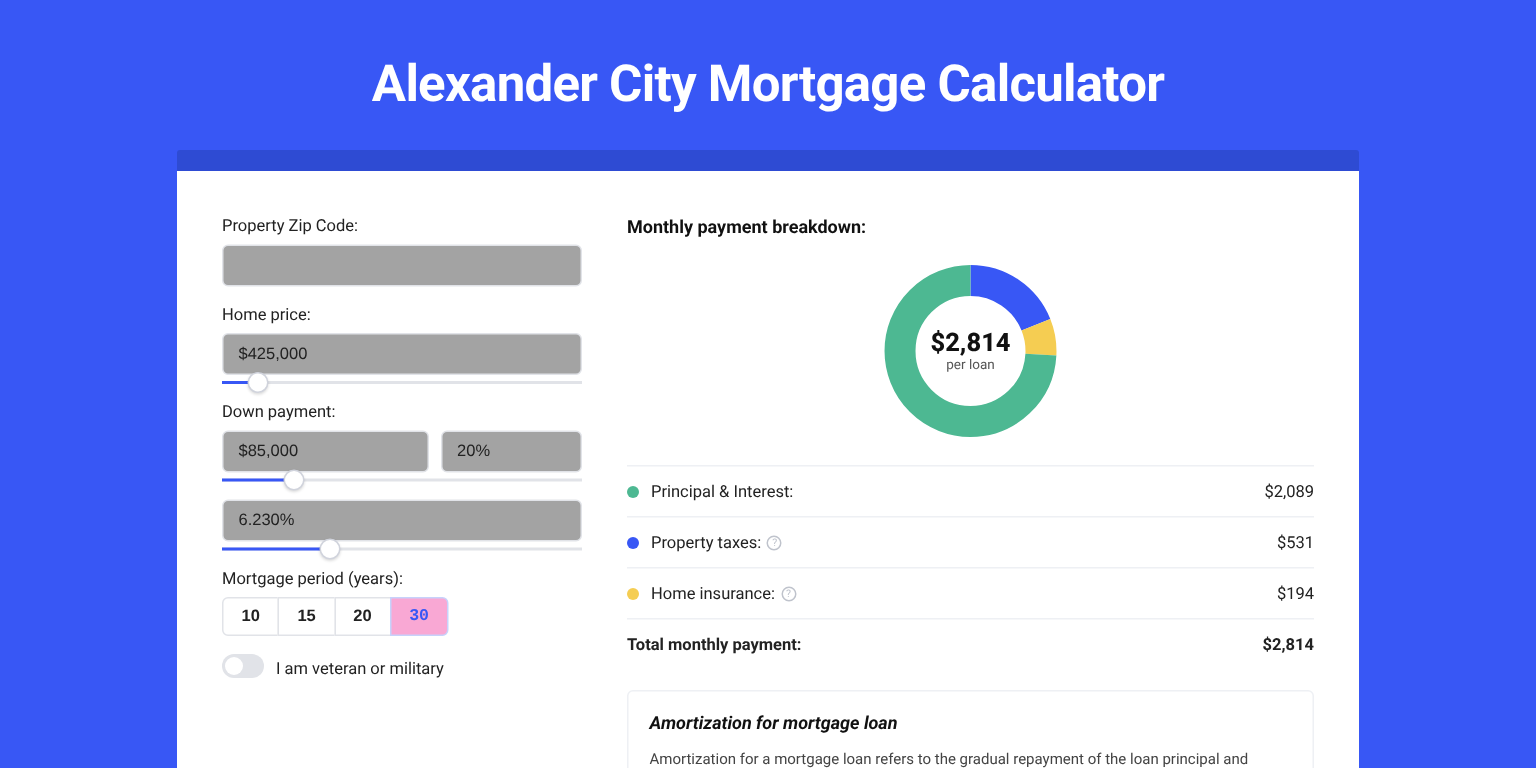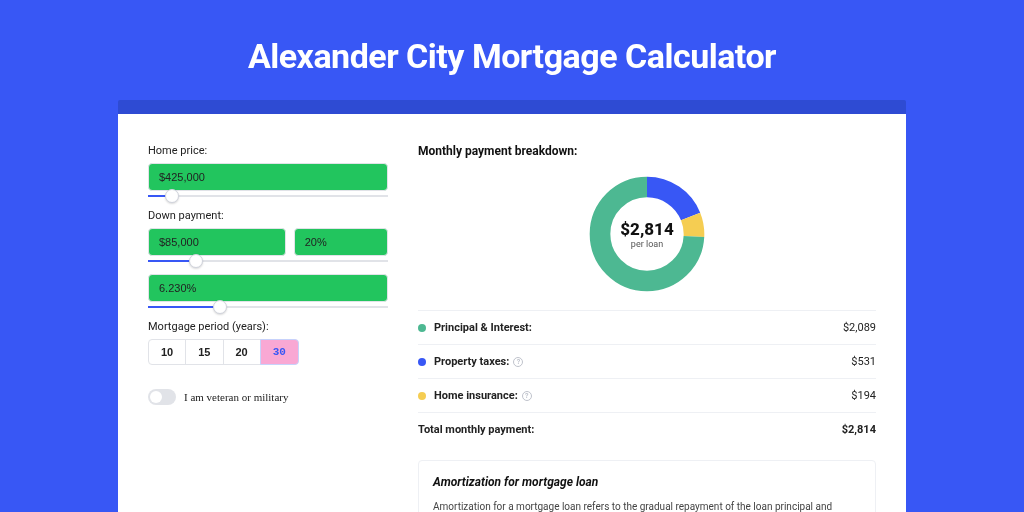--- a/index.html
+++ b/index.html
@@ -39,21 +39,21 @@
   .field-label {
     font-size: 11px;
     color: #222;
     margin-bottom: 6px;
   }
   .text-input {
     width: 100%;
     height: 28px;
     border: 1px solid #e1e3e8;
     border-radius: 4px;
-    background: #22c55e;
+    background: #a3a3a3;
     font-size: 11px;
     padding: 0 10px;
     color: #222;
   }
   .field-block { margin-bottom: 12px; }
   .slider-track {
     position: relative;
     height: 2px;
     background: #e1e3e8;
     margin: 4px 0 0;
@@ -91,21 +91,21 @@
   .seg-btn:first-child { border-radius: 4px 0 0 4px; margin-left: 0; }
   .seg-btn:last-child { border-radius: 0 4px 4px 0; }
   .seg-btn.active {
     background: #f9a8d4;
     color: #3857f5;
     border-color: #c7d2fb;
     position: relative;
     z-index: 1;
     font-family: Liberation Mono, monospace;
   }
-  .vet-row { display: flex; align-items: center; gap: 8px; margin-top: 24px; font-family: Liberation Serif, serif; }
+  .vet-row { display: flex; align-items: flex-end; gap: 8px; margin-top: 12px; }
   .toggle {
     width: 28px; height: 16px;
     background: #e1e3e8;
     border-radius: 999px;
     position: relative;
     flex-shrink: 0;
   }
   .toggle::after {
     content: '';
     position: absolute;
@@ -133,21 +133,21 @@
     padding: 10px 0;
     border-top: 1px solid #eef0f4;
     font-size: 11px;
     color: #222;
   }
   .legend-row:first-of-type { border-top: 1px solid #eef0f4; }
   .legend-dot {
     width: 8px; height: 8px; border-radius: 50%;
     margin-right: 8px; flex-shrink: 0;
   }
-  .legend-name { flex: 1; display: flex; align-items: center; gap: 4px; font-weight: bold; }
+  .legend-name { flex: 1; display: flex; align-items: center; gap: 4px; }
   .legend-val { font-weight: 400; }
   .legend-row.total { font-weight: 700; border-top: 1px solid #eef0f4; }
   .legend-row.total .legend-val { font-weight: 700; }
   .info-icon {
     width: 10px; height: 10px; border-radius: 50%;
     border: 1px solid #bfc3cc;
     display: inline-flex; align-items: center; justify-content: center;
     font-size: 7px; color: #bfc3cc;
   }
 
@@ -163,20 +163,24 @@
 </head>
 <body>
 
 <h1 class="page-title">Alexander City Mortgage Calculator</h1>
 <div class="tab-bar"></div>
 
 <div class="card">
 
   <div class="left-col">
 
+    <div class="field-block">
+      <div class="field-label">Property Zip Code:</div>
+      <input class="text-input" value="" style="">
+    </div>
 
     <div class="field-block">
       <div class="field-label">Home price:</div>
       <input class="text-input" value="$425,000" style="">
       <div class="slider-track">
         <div class="fill" id="hp-fill" style="width: 10%;"></div>
         <div class="thumb" id="hp-thumb" style="left: 10%;"></div>
       </div>
     </div>
 

